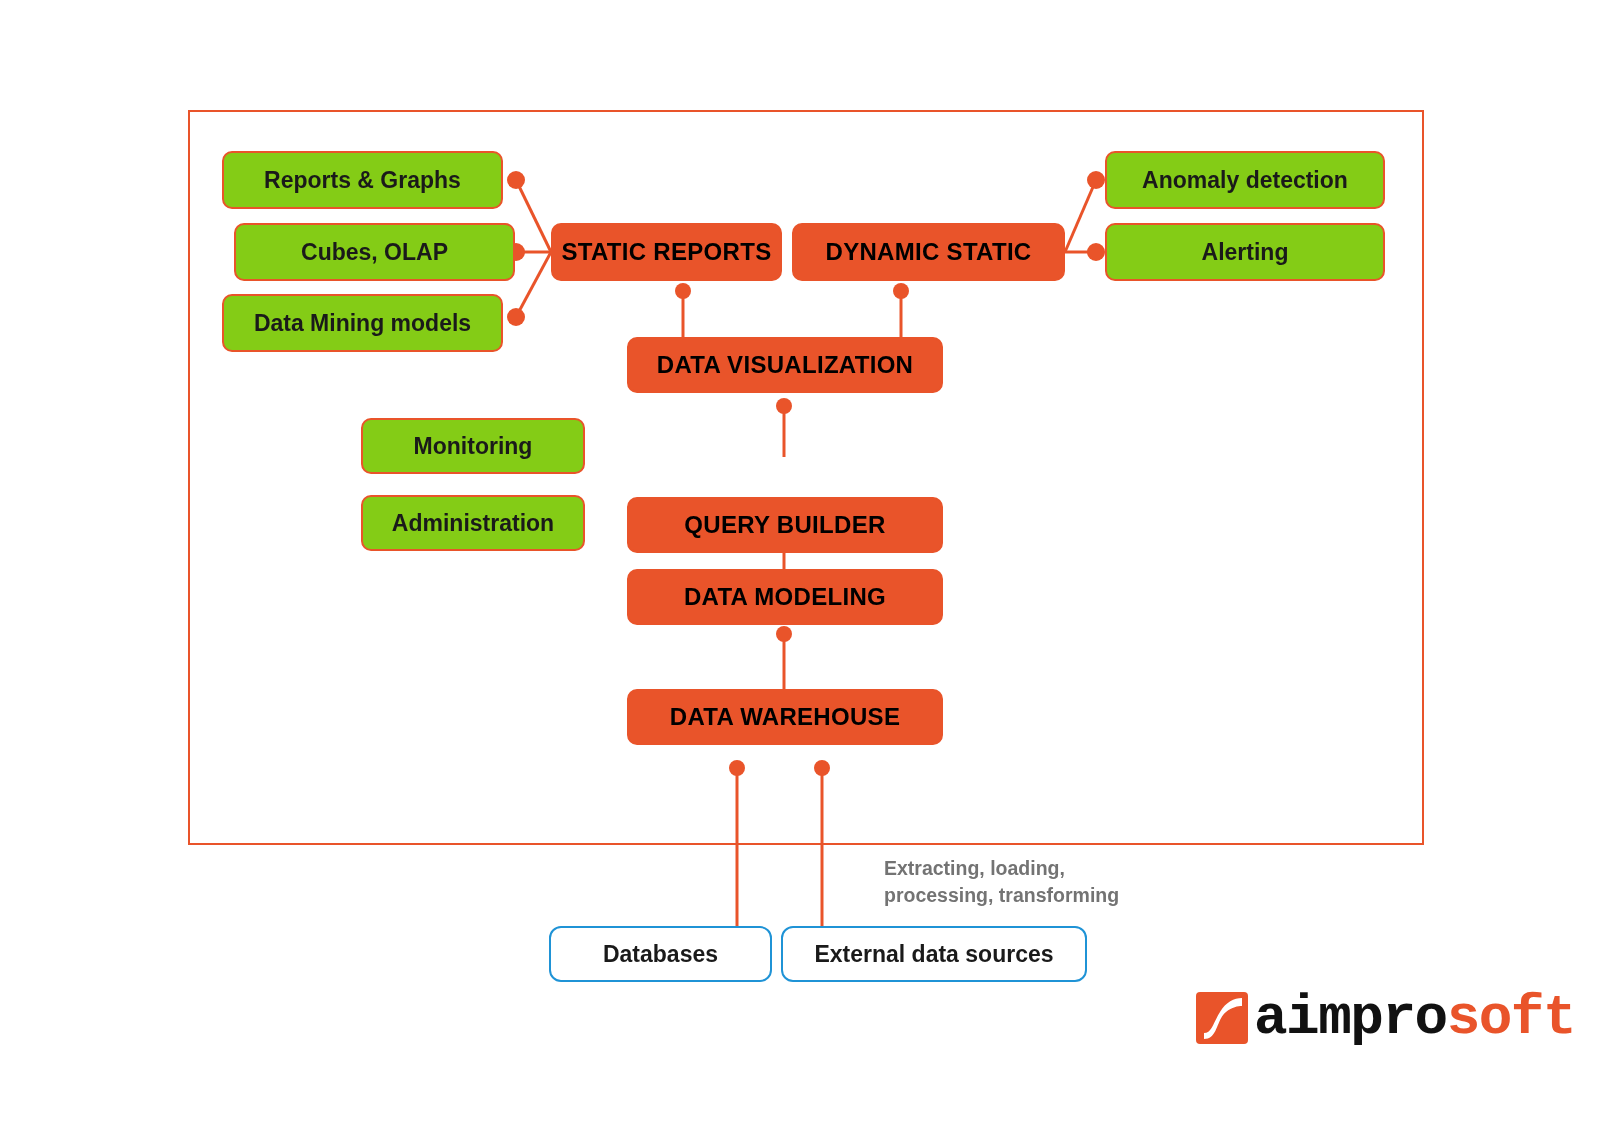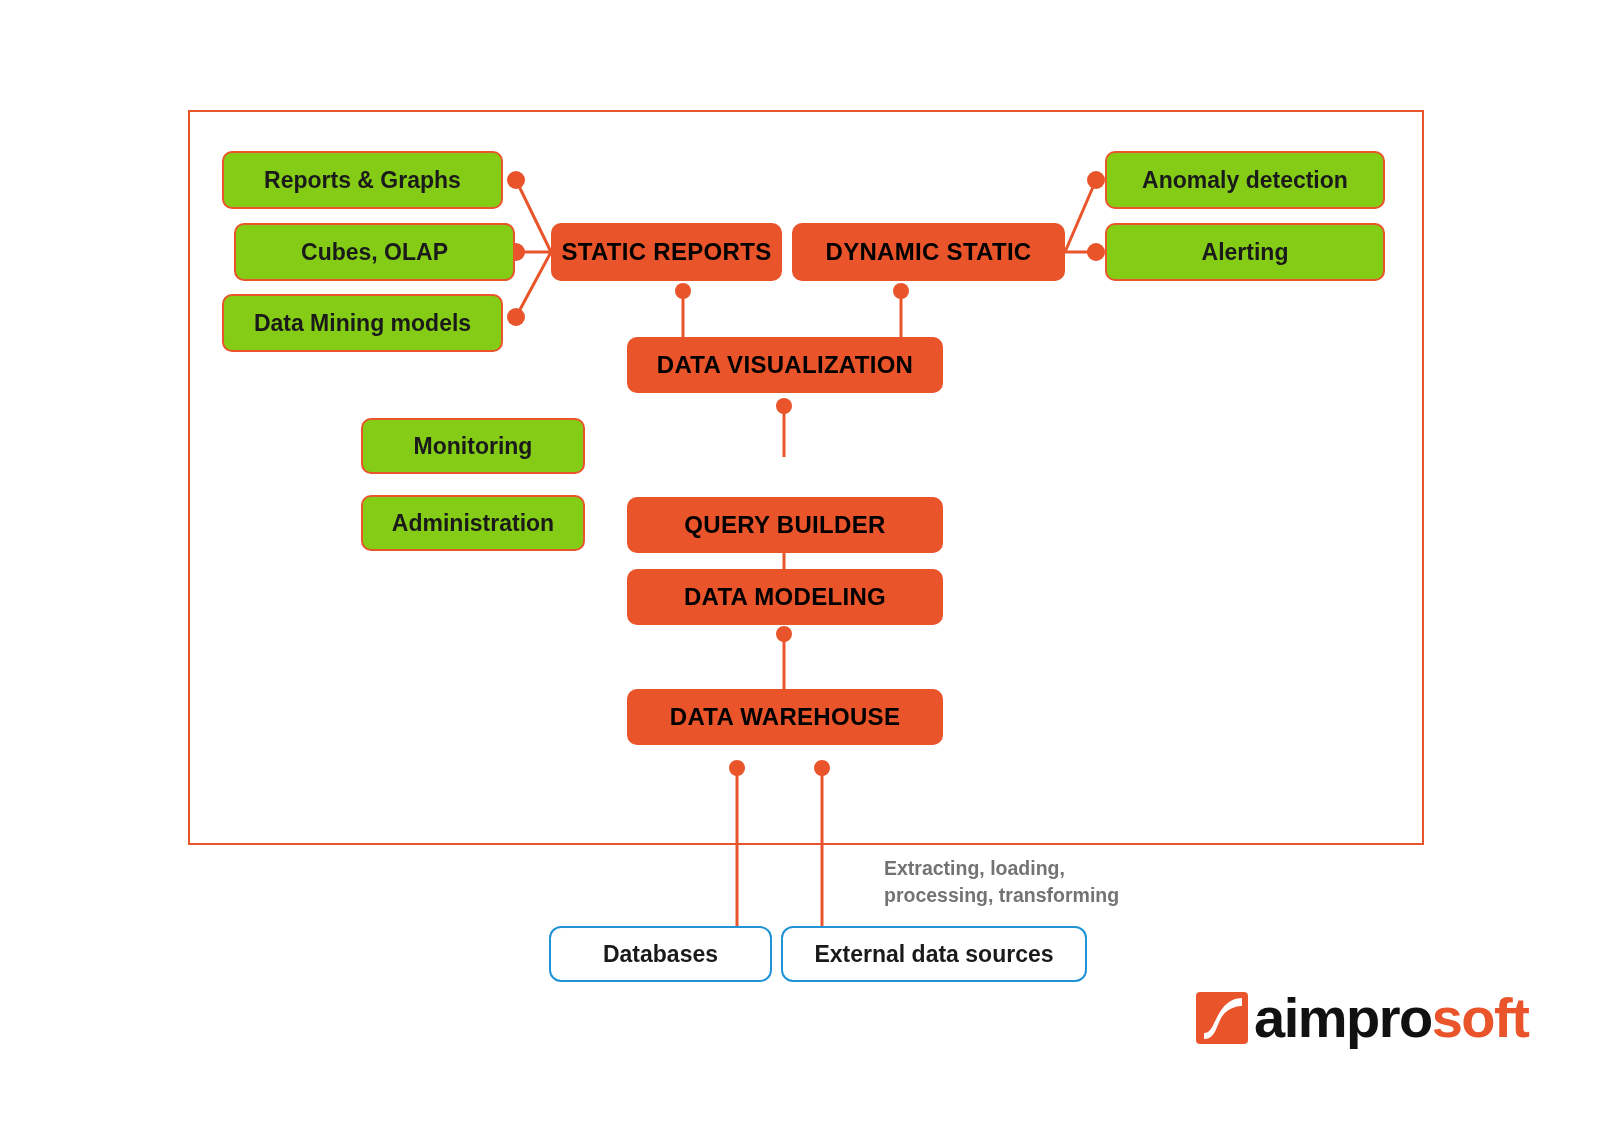--- a/index.html
+++ b/index.html
@@ -93,20 +93,21 @@
   .etl-note .line { display: block; }
 
   
   .logo {
     position: absolute;
     left: 1196px;
     top: 992px;
     display: flex;
     align-items: center;
     z-index: 3;
+    font-family: Liberation Mono, monospace;
   }
   .logo-mark {
     position: relative;
     width: 52px;
     height: 52px;
     background: #E9542A;
     border-radius: 4px;
     margin-right: 6px;
     overflow: hidden;
     flex: none;

